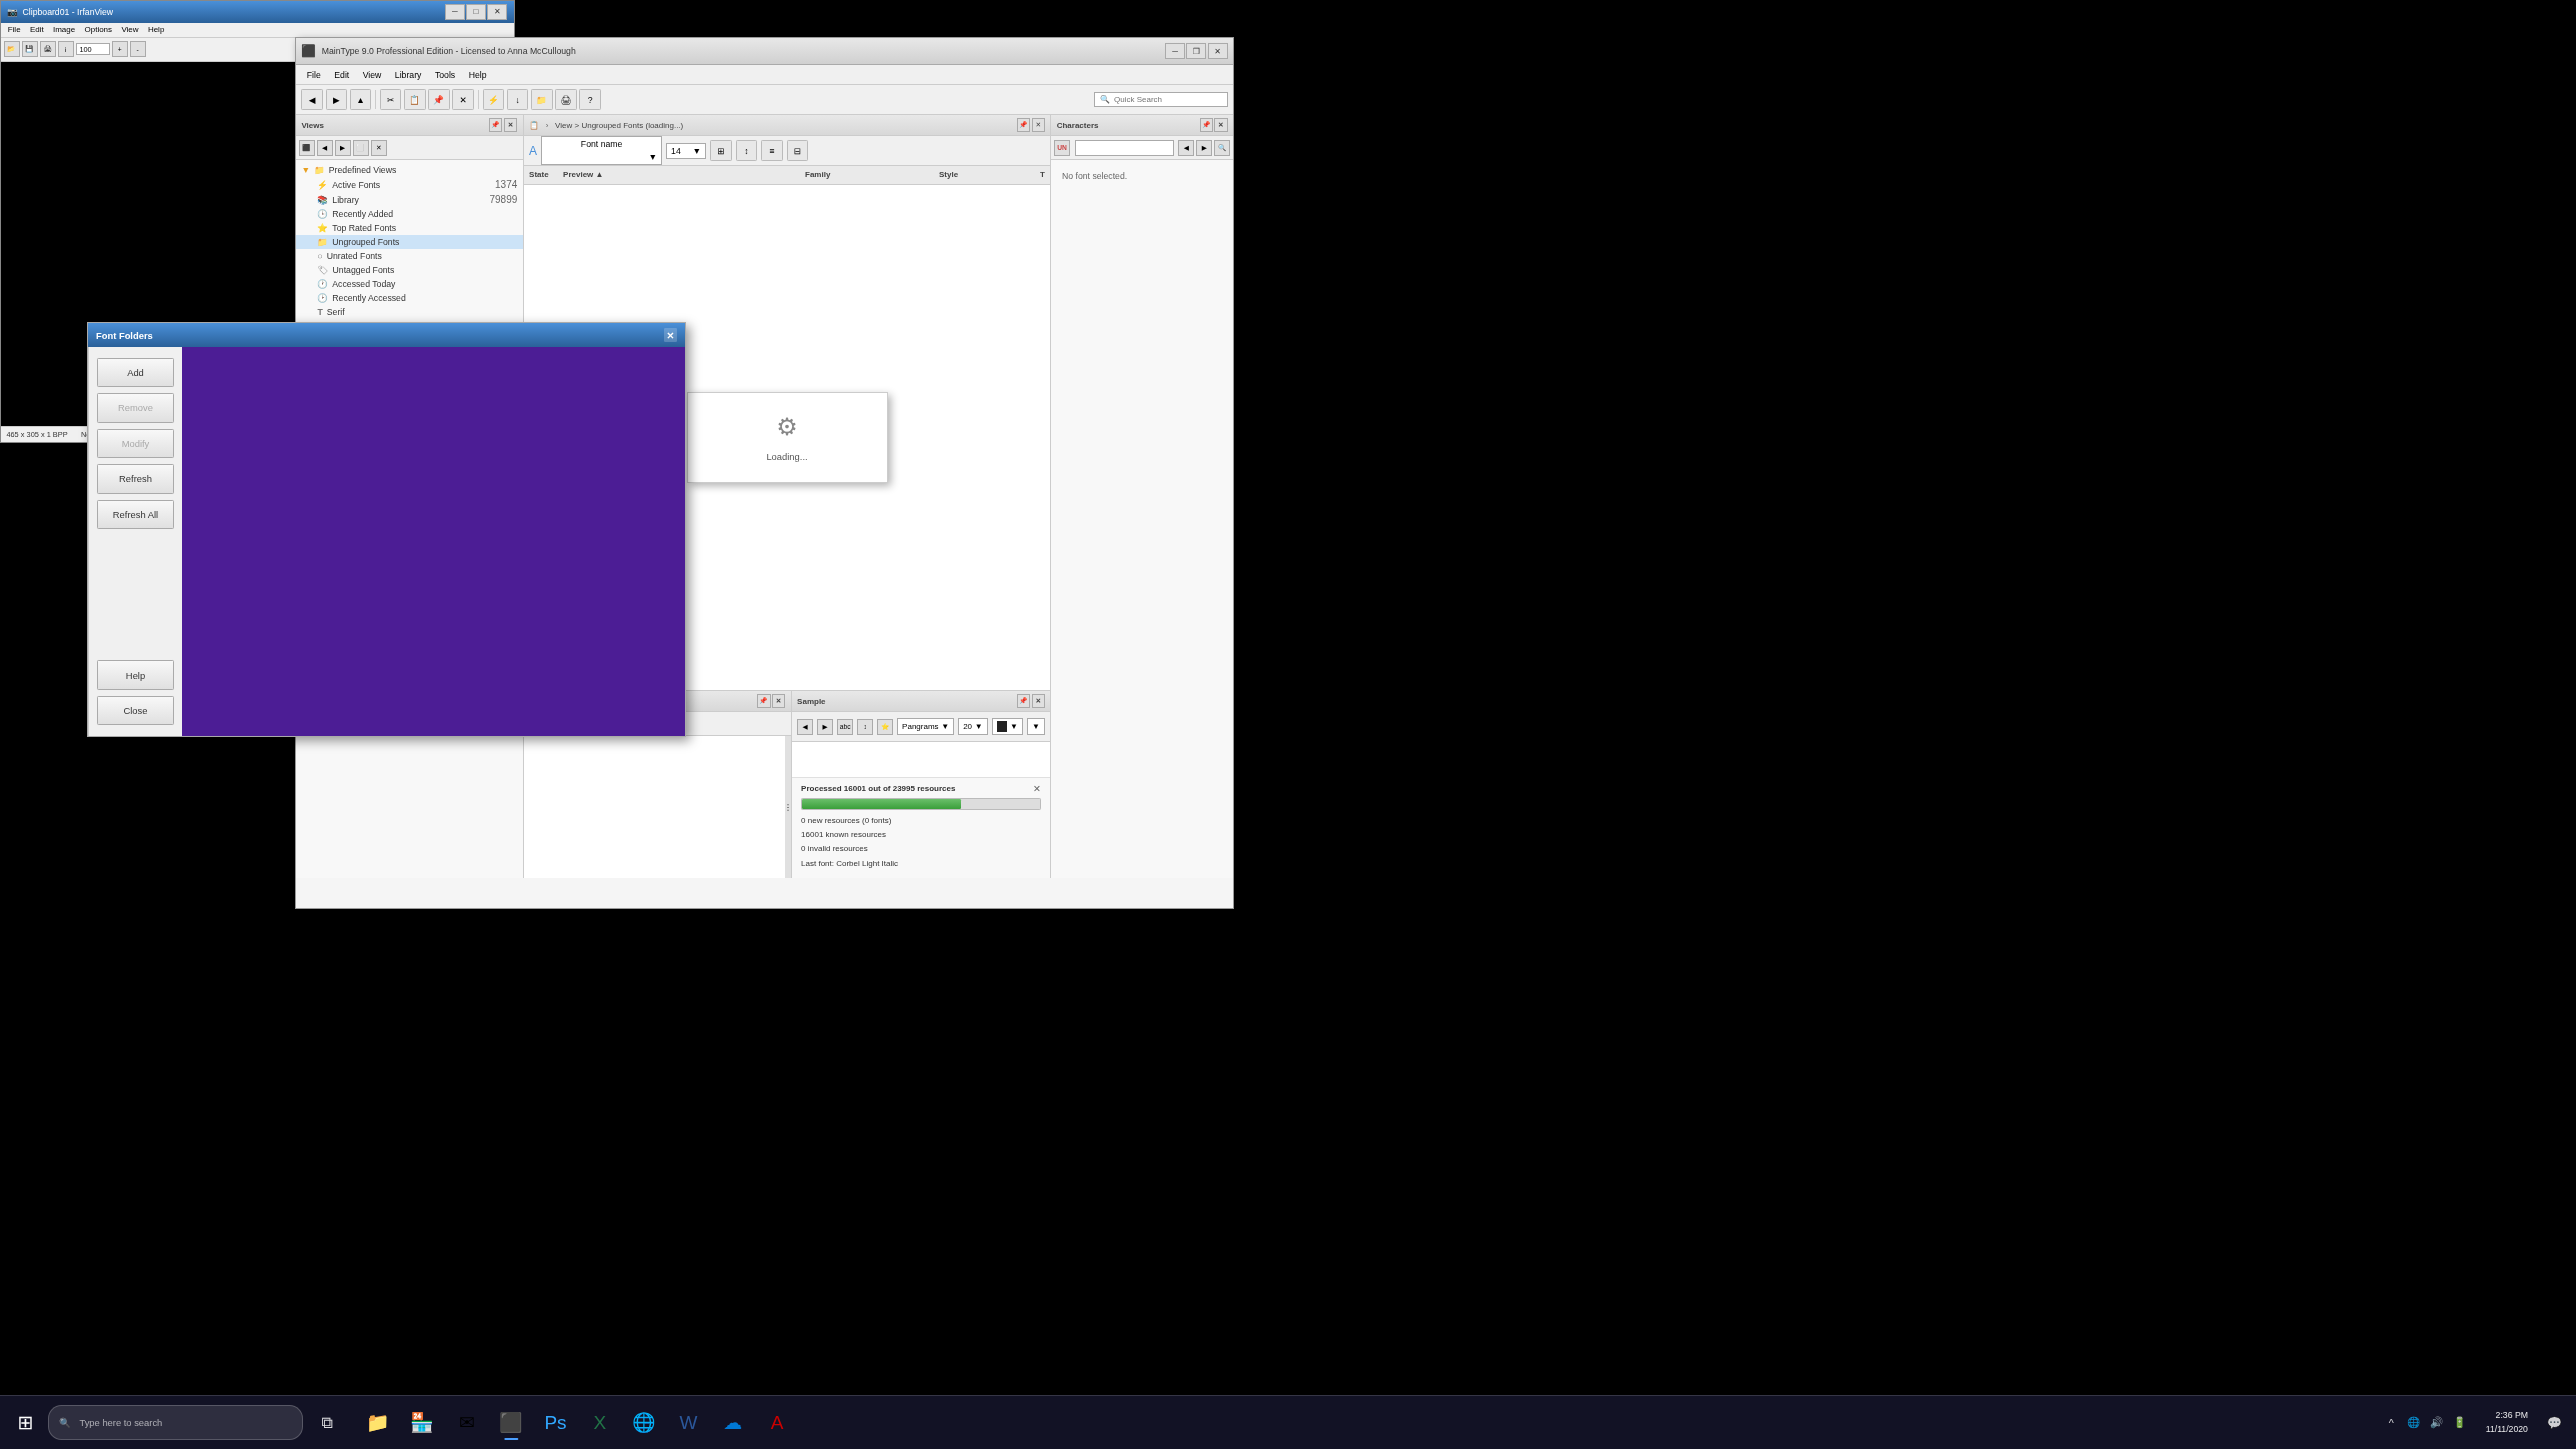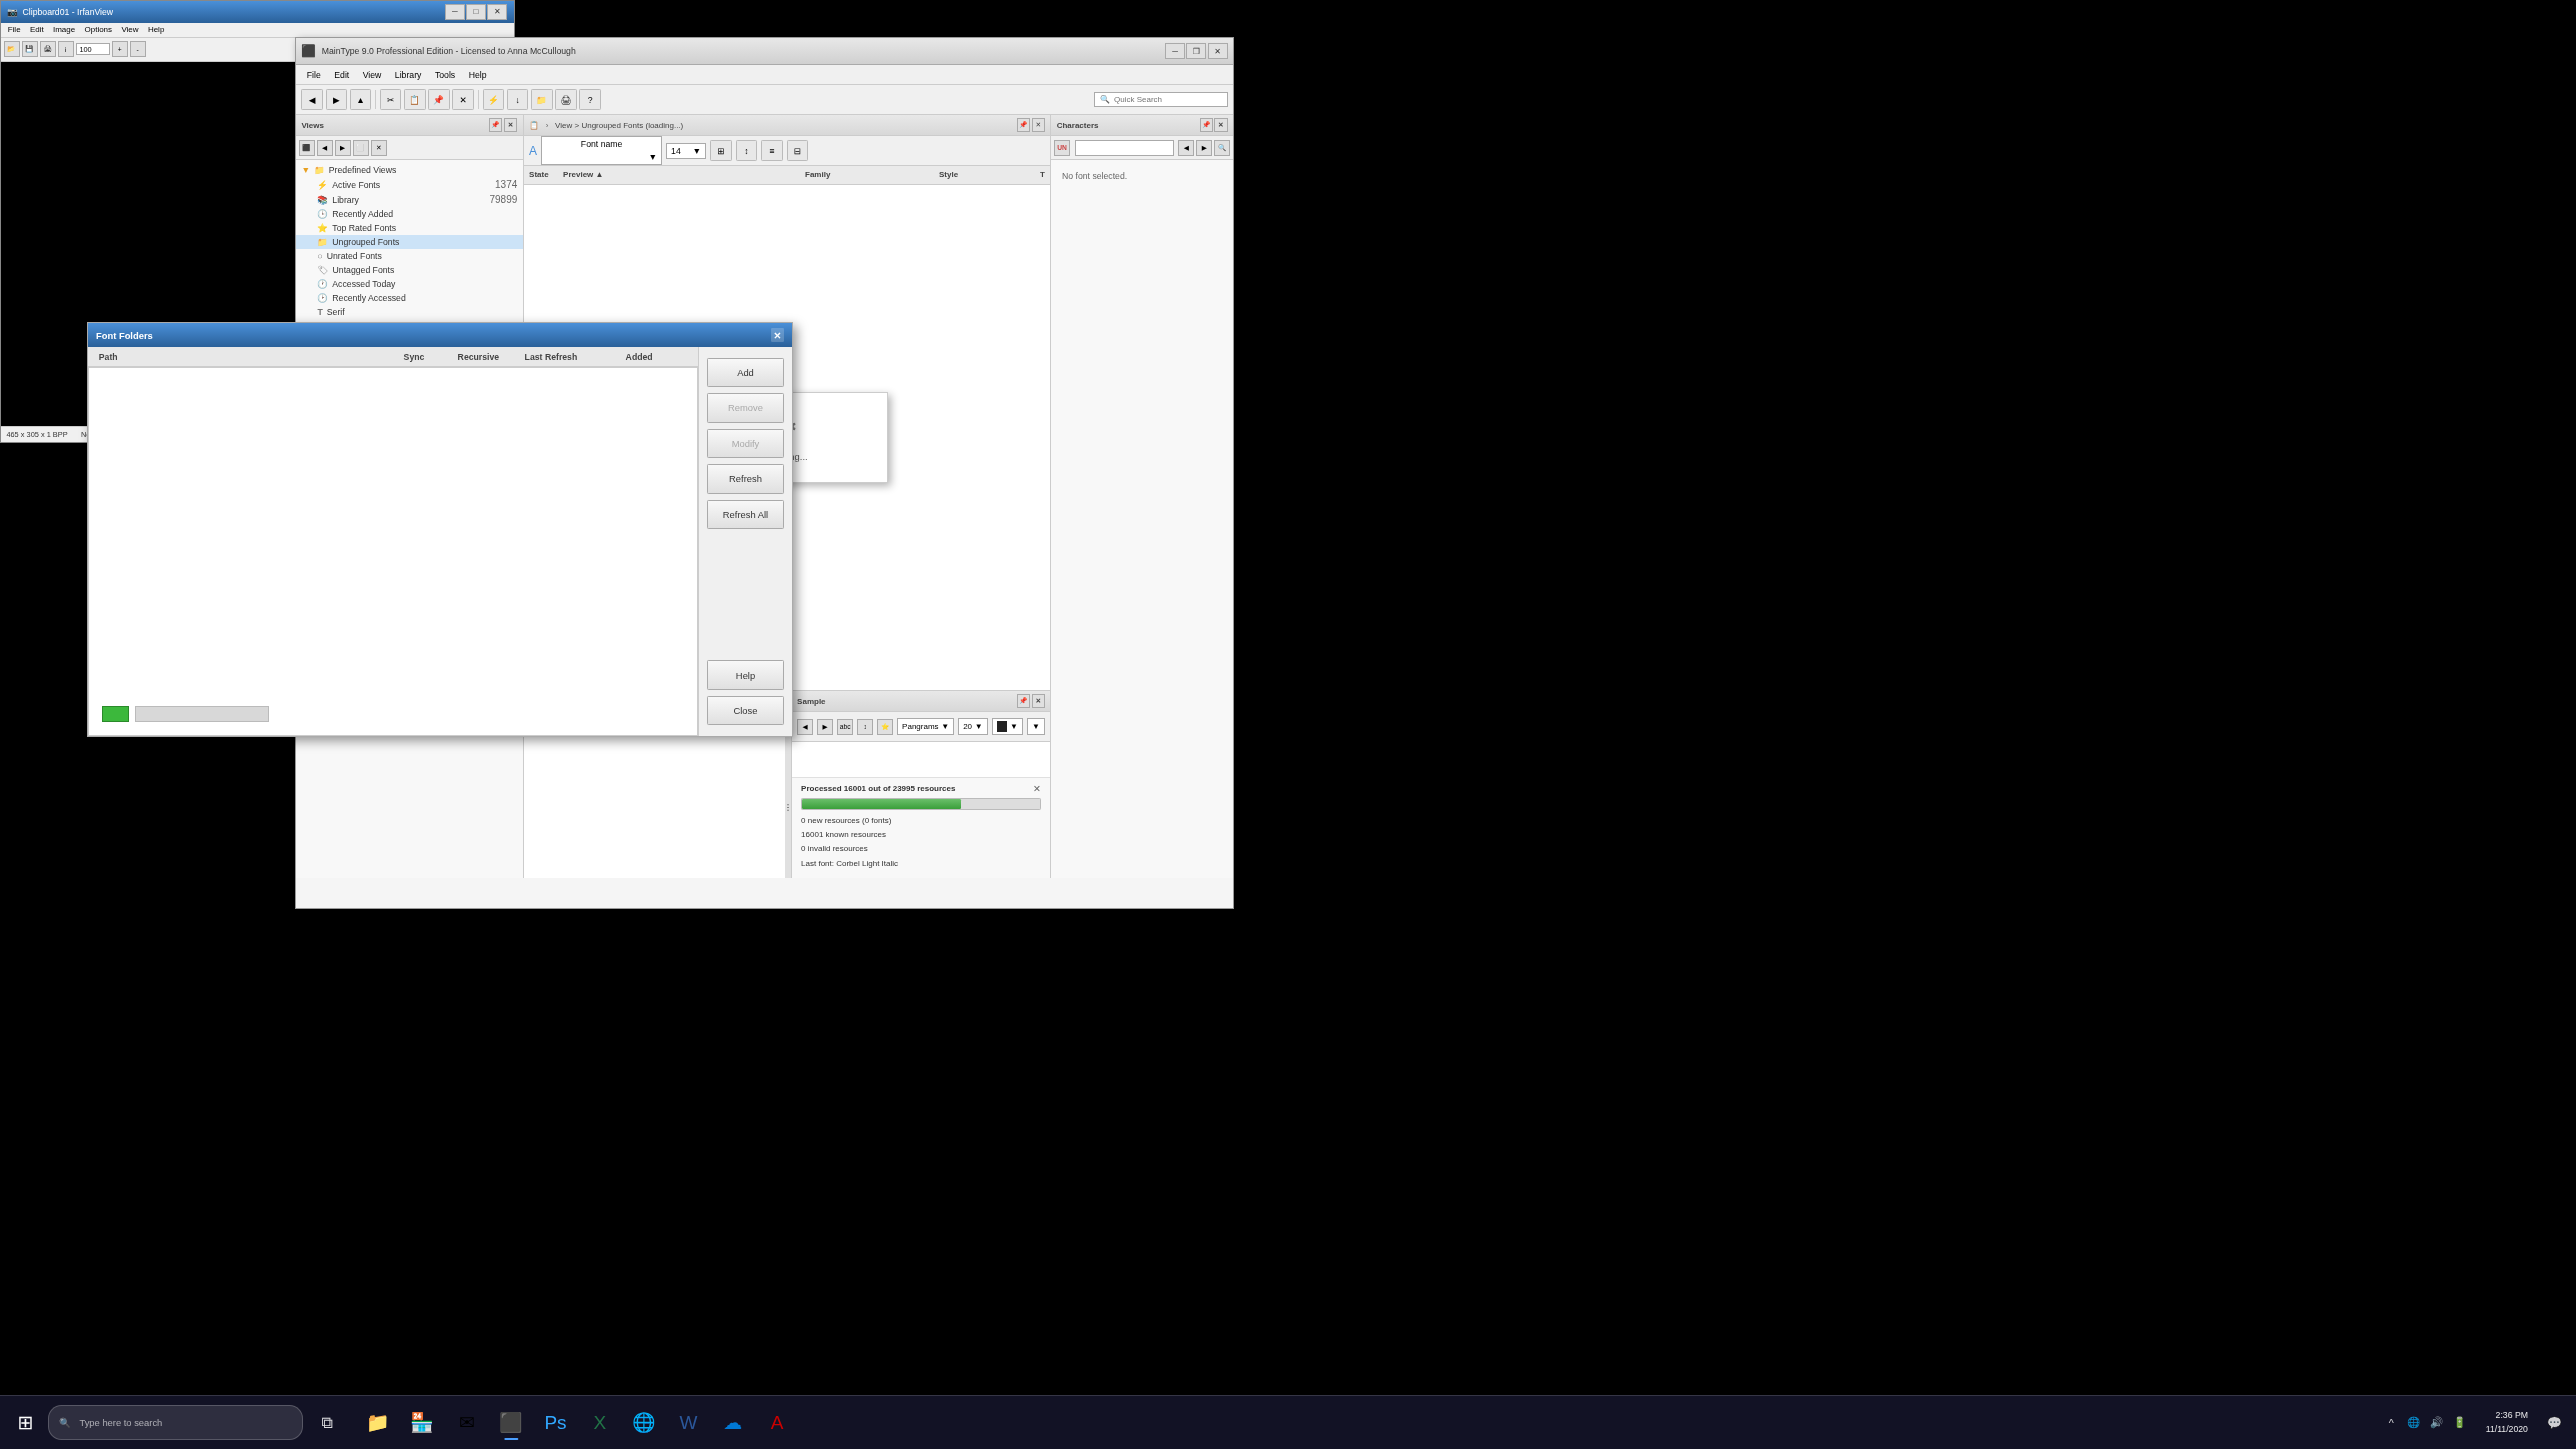--- a/index.html
+++ b/index.html
@@ -421,21 +421,21 @@
       cursor: pointer;
       font-size: 9.4px;
       color: #666;
       line-height: 1;
     }
 
     
     .font-folders-dialog {
       position: absolute;
       top: 322px; left: 87px;
-      width: 706px;
+      width: 599px;
       background: #4c1d95;
       border: 1.3px solid #aaa;
       box-shadow: 4px 4px 10.7px rgba(0,0,0,0.4);
       z-index: 100;
     }
     .dialog-titlebar {
       background: linear-gradient(to bottom, #4a90d9, #2a6099);
       color: white;
       padding: 5.4px 8px;
       display: flex;
@@ -965,38 +965,20 @@
     </div>
   </div>
 </div>
 
 <div class="font-folders-dialog">
   <div class="dialog-titlebar">
     <span>Font Folders</span>
     <div class="dialog-close">✕</div>
   </div>
   <div class="dialog-content">
-    <div class="dialog-main">
-
-      <div class="dialog-col-header">
-        <span class="dcol-path">Path</span>
-        <span class="dcol-sync">Sync</span>
-        <span class="dcol-recursive">Recursive</span>
-        <span class="dcol-lastrefresh">Last Refresh</span>
-        <span class="dcol-added">Added</span>
-      </div>
-
-      <div class="dialog-list">
-
-        <div class="dialog-progress-row">
-          <div class="dialog-progress-green"></div>
-          <div class="dialog-progress-gray"></div>
-        </div>
-      </div>
-    </div>
 
     <div class="dialog-buttons">
       <button class="dialog-btn">Add</button>
       <button class="dialog-btn" disabled="">Remove</button>
       <button class="dialog-btn" disabled="">Modify</button>
       <button class="dialog-btn">Refresh</button>
       <button class="dialog-btn">Refresh All</button>
       <div class="dialog-btn-spacer"></div>
       <button class="dialog-btn">Help</button>
       <button class="dialog-btn">Close</button>

